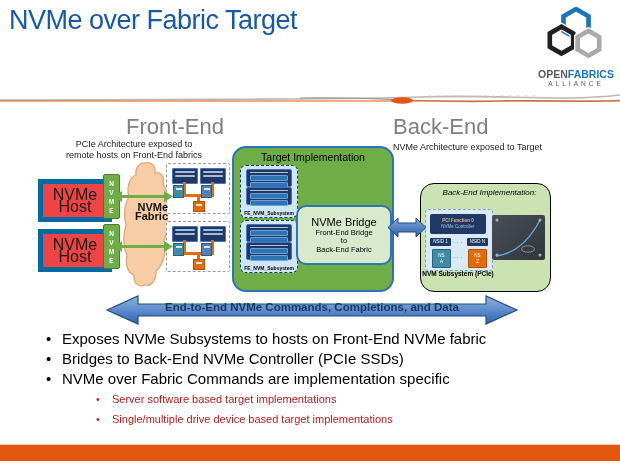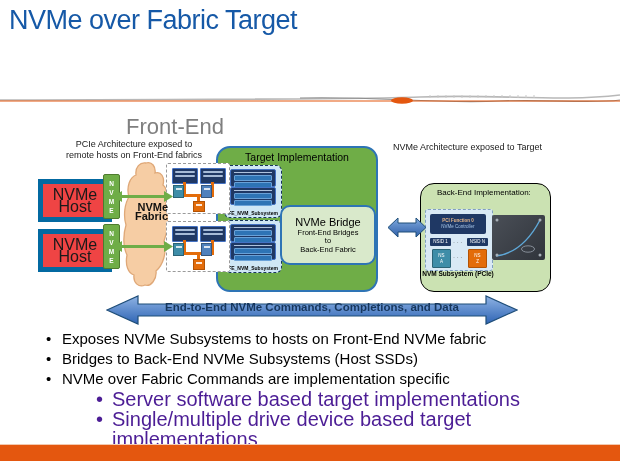--- a/index.html
+++ b/index.html
@@ -37,42 +37,42 @@
   .chip{position:absolute;width:24px;height:14px;background:#1F3864;border:1px solid #4472C4;border-radius:1px;}
   .chip .tl{height:2px;background:rgba(190,210,235,.85);margin:2px 2px 0 2px;border-radius:1px;}
   .mini-sq{position:absolute;width:9px;height:11px;background:#3E8DA8;border:1px solid #2B6376;}
   .mini-sq.b{background:#4F81BD;border-color:#34567E;}
   .mini-sq .tl{height:1.5px;background:rgba(255,255,255,.8);margin:2px 1.5px 0 1.5px;}
   .oline{position:absolute;background:#E36C0A;}
   .osq{position:absolute;width:10px;height:9px;background:#E36C0A;border:1px solid #B35305;}
   .osq .tl{height:1.5px;background:rgba(255,255,255,.85);margin:2px 2px 0 2px;}
 
   
-  .target-box{left:216px;top:146px;width:158px;height:142px;background:#6FAD47;
+  .target-box{left:232px;top:146px;width:158px;height:142px;background:#6FAD47;
               border:2px solid #2E74B5;border-radius:14px;z-index:3;}
   .target-title{position:absolute;left:0;top:3px;width:100%;text-align:center;font-size:10.5px;color:#000;}
   .subsys{position:absolute;left:6px;width:56px;height:51px;background:#CFE7F5;
           border:1px dashed #17365D;border-radius:6px;}
   .subsys .ctrl{position:absolute;left:5px;width:44px;height:16px;background:#1F3864;
                 border:1px solid #4472C4;border-radius:2px;}
   .ctrl .tl{height:1.5px;background:rgba(190,210,235,.9);margin:1.5px 3px 0 3px;}
   .ctrl .row{height:4px;background:#2E74B5;border:0.5px solid #6AA2D8;border-radius:1px;margin:1.5px 3px 0 3px;}
   .subsys-label{position:absolute;left:0;bottom:1px;width:100%;text-align:center;
                 font-size:5px;font-weight:bold;color:#000;}
   .bridge-box{position:absolute;left:62px;top:57px;width:92px;height:56px;background:#D9E9CB;
               border:2px solid #2E74B5;border-radius:10px;display:flex;flex-direction:column;
               align-items:center;justify-content:center;text-align:center;color:#000;}
   .bridge-title{font-size:11px;line-height:13px;}
   .bridge-line{font-size:7.5px;line-height:8.5px;}
 
   
   .backend-box{left:420px;top:183px;width:129px;height:107px;background:#CBE2B2;
                border:1.6px solid #000;border-radius:14px;z-index:3;}
-  .backend-title{position:absolute;left:16px;top:4px;width:100%;
-                 font-size:8px;line-height:9px;color:#000;}
+  .backend-title{position:absolute;left:4px;top:4px;width:100%;text-align:center;
+                 font-size:8px;line-height:9px;color:#000;font-style:italic;}
   .be-subsys{position:absolute;left:4px;top:25px;width:66px;height:60px;background:#D9E9F5;
              border:1px dashed #7F9FBF;border-radius:3px;}
   .pci-chip{position:absolute;left:4px;top:4px;width:56px;height:20px;background:#1F3864;
             border-radius:2px;text-align:center;}
   .pci-l1{font-size:4.5px;font-weight:bold;color:#E8B88A;line-height:6px;margin-top:3.5px;}
   .pci-l2{font-size:4.5px;color:#A8C6E8;line-height:6px;}
   .nsid-chip{position:absolute;top:28px;width:21px;height:8px;background:#1F3864;border-radius:1px;
              color:#fff;font-size:4.5px;text-align:center;line-height:8px;}
   .dots{position:absolute;font-size:6px;color:#333;}
   .ns-sq{position:absolute;top:39px;width:17px;height:17px;text-align:center;color:#fff;
@@ -84,41 +84,53 @@
                 font-size:6.5px;font-weight:bold;color:#000;}
   .ssd{position:absolute;left:71px;top:31px;width:53px;height:45px;border-radius:2px;
        background:linear-gradient(135deg,#4A4F57,#30343B);}
 
   
   .bottom-arrow-label{left:106px;top:301px;width:412px;text-align:center;font-size:11.5px;
                       font-weight:600;color:#17375D;z-index:6;}
   .bullets{left:0;top:329px;width:620px;}
   .b1{position:relative;margin:0 0 0 62px;font-size:15px;line-height:20px;color:#000;}
   .b1::before{content:"•";position:absolute;left:-16px;}
-  .b2{position:relative;margin:0 0 0 112px;font-size:20px;line-height:20px;color:#4c1d95;}
+  .b2{position:relative;margin:0 0 0 112px;font-size:11px;line-height:20px;color:#b91c1c;}
   .b2::before{content:"•";position:absolute;left:-16px;}
   .orange-bar{left:0;top:444px;width:620px;height:16px;background:#E4570F;border-top:1px solid #F3C9AF;}
 </style>
 </head>
 <body>
 
 <div class="canvas">
 
   <div class="abs slide-title">NVMe over Fabric Target</div>
 
+  <div class="abs logo">
+    <svg width="72" height="58" viewBox="0 0 68 56">
+      <polygon points="34,2 46.1,9 46.1,23 34,30 21.9,23 21.9,9" fill="none" stroke="#1B75BB" stroke-width="4.5"></polygon>
+      <polygon points="20,19 31.3,25.5 31.3,38.5 20,45 8.7,38.5 8.7,25.5" fill="none" stroke="#ffffff" stroke-width="7"></polygon>
+      <polygon points="20,19 31.3,25.5 31.3,38.5 20,45 8.7,38.5 8.7,25.5" fill="none" stroke="#231F20" stroke-width="4.5"></polygon>
+      <polygon points="46,23 56.4,29 56.4,41 46,47 35.6,41 35.6,29" fill="none" stroke="#ffffff" stroke-width="7"></polygon>
+      <polygon points="46,23 56.4,29 56.4,41 46,47 35.6,41 35.6,29" fill="none" stroke="#A7A9AC" stroke-width="4.5"></polygon>
+    </svg>
+    <div class="logo-text1"><span>OPEN</span><span class="fab">FABRICS</span></div>
+    <div class="logo-text2">ALLIANCE</div>
+  </div>
 
   <svg class="abs" style="left:0;top:92px;" width="620" height="14">
     <path d="M0,8 C200,7 330,8 420,5 C500,2 560,10 620,3" fill="none" stroke="#B8B8B8" stroke-width="1.6"></path>
     <path d="M300,6 C380,4 430,12 500,9 C550,7 590,12 620,8" fill="none" stroke="#8F8F8F" stroke-width="1.2"></path>
     <path d="M430,3 v3 M438,3 v3 M446,3 v3 M454,3 v3 M462,3 v3 M470,3 v3 M478,3 v3 M486,3 v3 M494,3 v3 M502,3 v3 M510,3 v3 M518,3 v3 M526,3 v3 M534,3 v3" stroke="#C9C9C9" stroke-width="1"></path>
     <line x1="0" y1="9" x2="620" y2="9" stroke="#E4570F" stroke-width="1.2"></line>
     <ellipse cx="402" cy="8.5" rx="11" ry="3.2" fill="#E4570F"></ellipse>
   </svg>
 
   <div class="abs sec-head front-head">Front-End</div>
+  <div class="abs sec-head back-head">Back-End</div>
 
   <div class="abs annot front-annot">
     <div>PCIe Architecture exposed to</div>
     <div>remote hosts on Front-End fabrics</div>
   </div>
   <div class="abs annot back-annot">
     <div>NVMe Architecture exposed to Target</div>
   </div>
 
   <div class="abs host-box" style="left:38px;top:179px;">NVMe Host</div>
@@ -227,21 +239,21 @@
       <div class="ctrl" style="top:21px;">
           <div class="tl"></div>
           <div class="row"></div>
           <div class="row"></div>
         </div>
       <div class="subsys-label">FE_NVM_Subsystem</div>
     </div>
 
     <div class="bridge-box">
       <div class="bridge-title">NVMe Bridge</div>
-      <div class="bridge-line">Front-End Bridges</div>
+      <div class="bridge-line">Front-End Bridge</div>
       <div class="bridge-line">to</div>
       <div class="bridge-line">Back-End Fabric</div>
     </div>
   </div>
 
   <svg class="abs" style="left:388px;top:215px;z-index:5;" width="38" height="25">
     <defs>
       <linearGradient id="g1" x1="0" y1="0" x2="0" y2="1">
         <stop offset="0" stop-color="#7FA9DE"></stop>
           <stop offset="1" stop-color="#2F5FA8"></stop>
@@ -291,21 +303,21 @@
         <stop offset="0" stop-color="#8FB3E4"></stop>
           <stop offset="1" stop-color="#2E64B4"></stop>
       </linearGradient>
     </defs>
     <polygon points="1,17 32,3 32,11 380,11 380,3 411,17 380,31 380,23 32,23 32,31" fill="url(#g2)" stroke="#1F4E79" stroke-width="1.2"></polygon>
   </svg>
   <div class="abs bottom-arrow-label">End-to-End NVMe Commands, Completions, and Data</div>
 
   <div class="abs bullets">
     <div class="b1">Exposes NVMe Subsystems to hosts on Front-End NVMe fabric</div>
-    <div class="b1">Bridges to Back-End NVMe Subsystems (Host SSDs)</div>
+    <div class="b1">Bridges to Back-End NVMe Controller (PCIe SSDs)</div>
     <div class="b1">NVMe over Fabric Commands are implementation specific</div>
     <div class="b2">Server software based target implementations</div>
     <div class="b2">Single/multiple drive device based target implementations</div>
   </div>
 
   <div class="abs orange-bar"></div>
 
 </div>
 
 </body></html>

